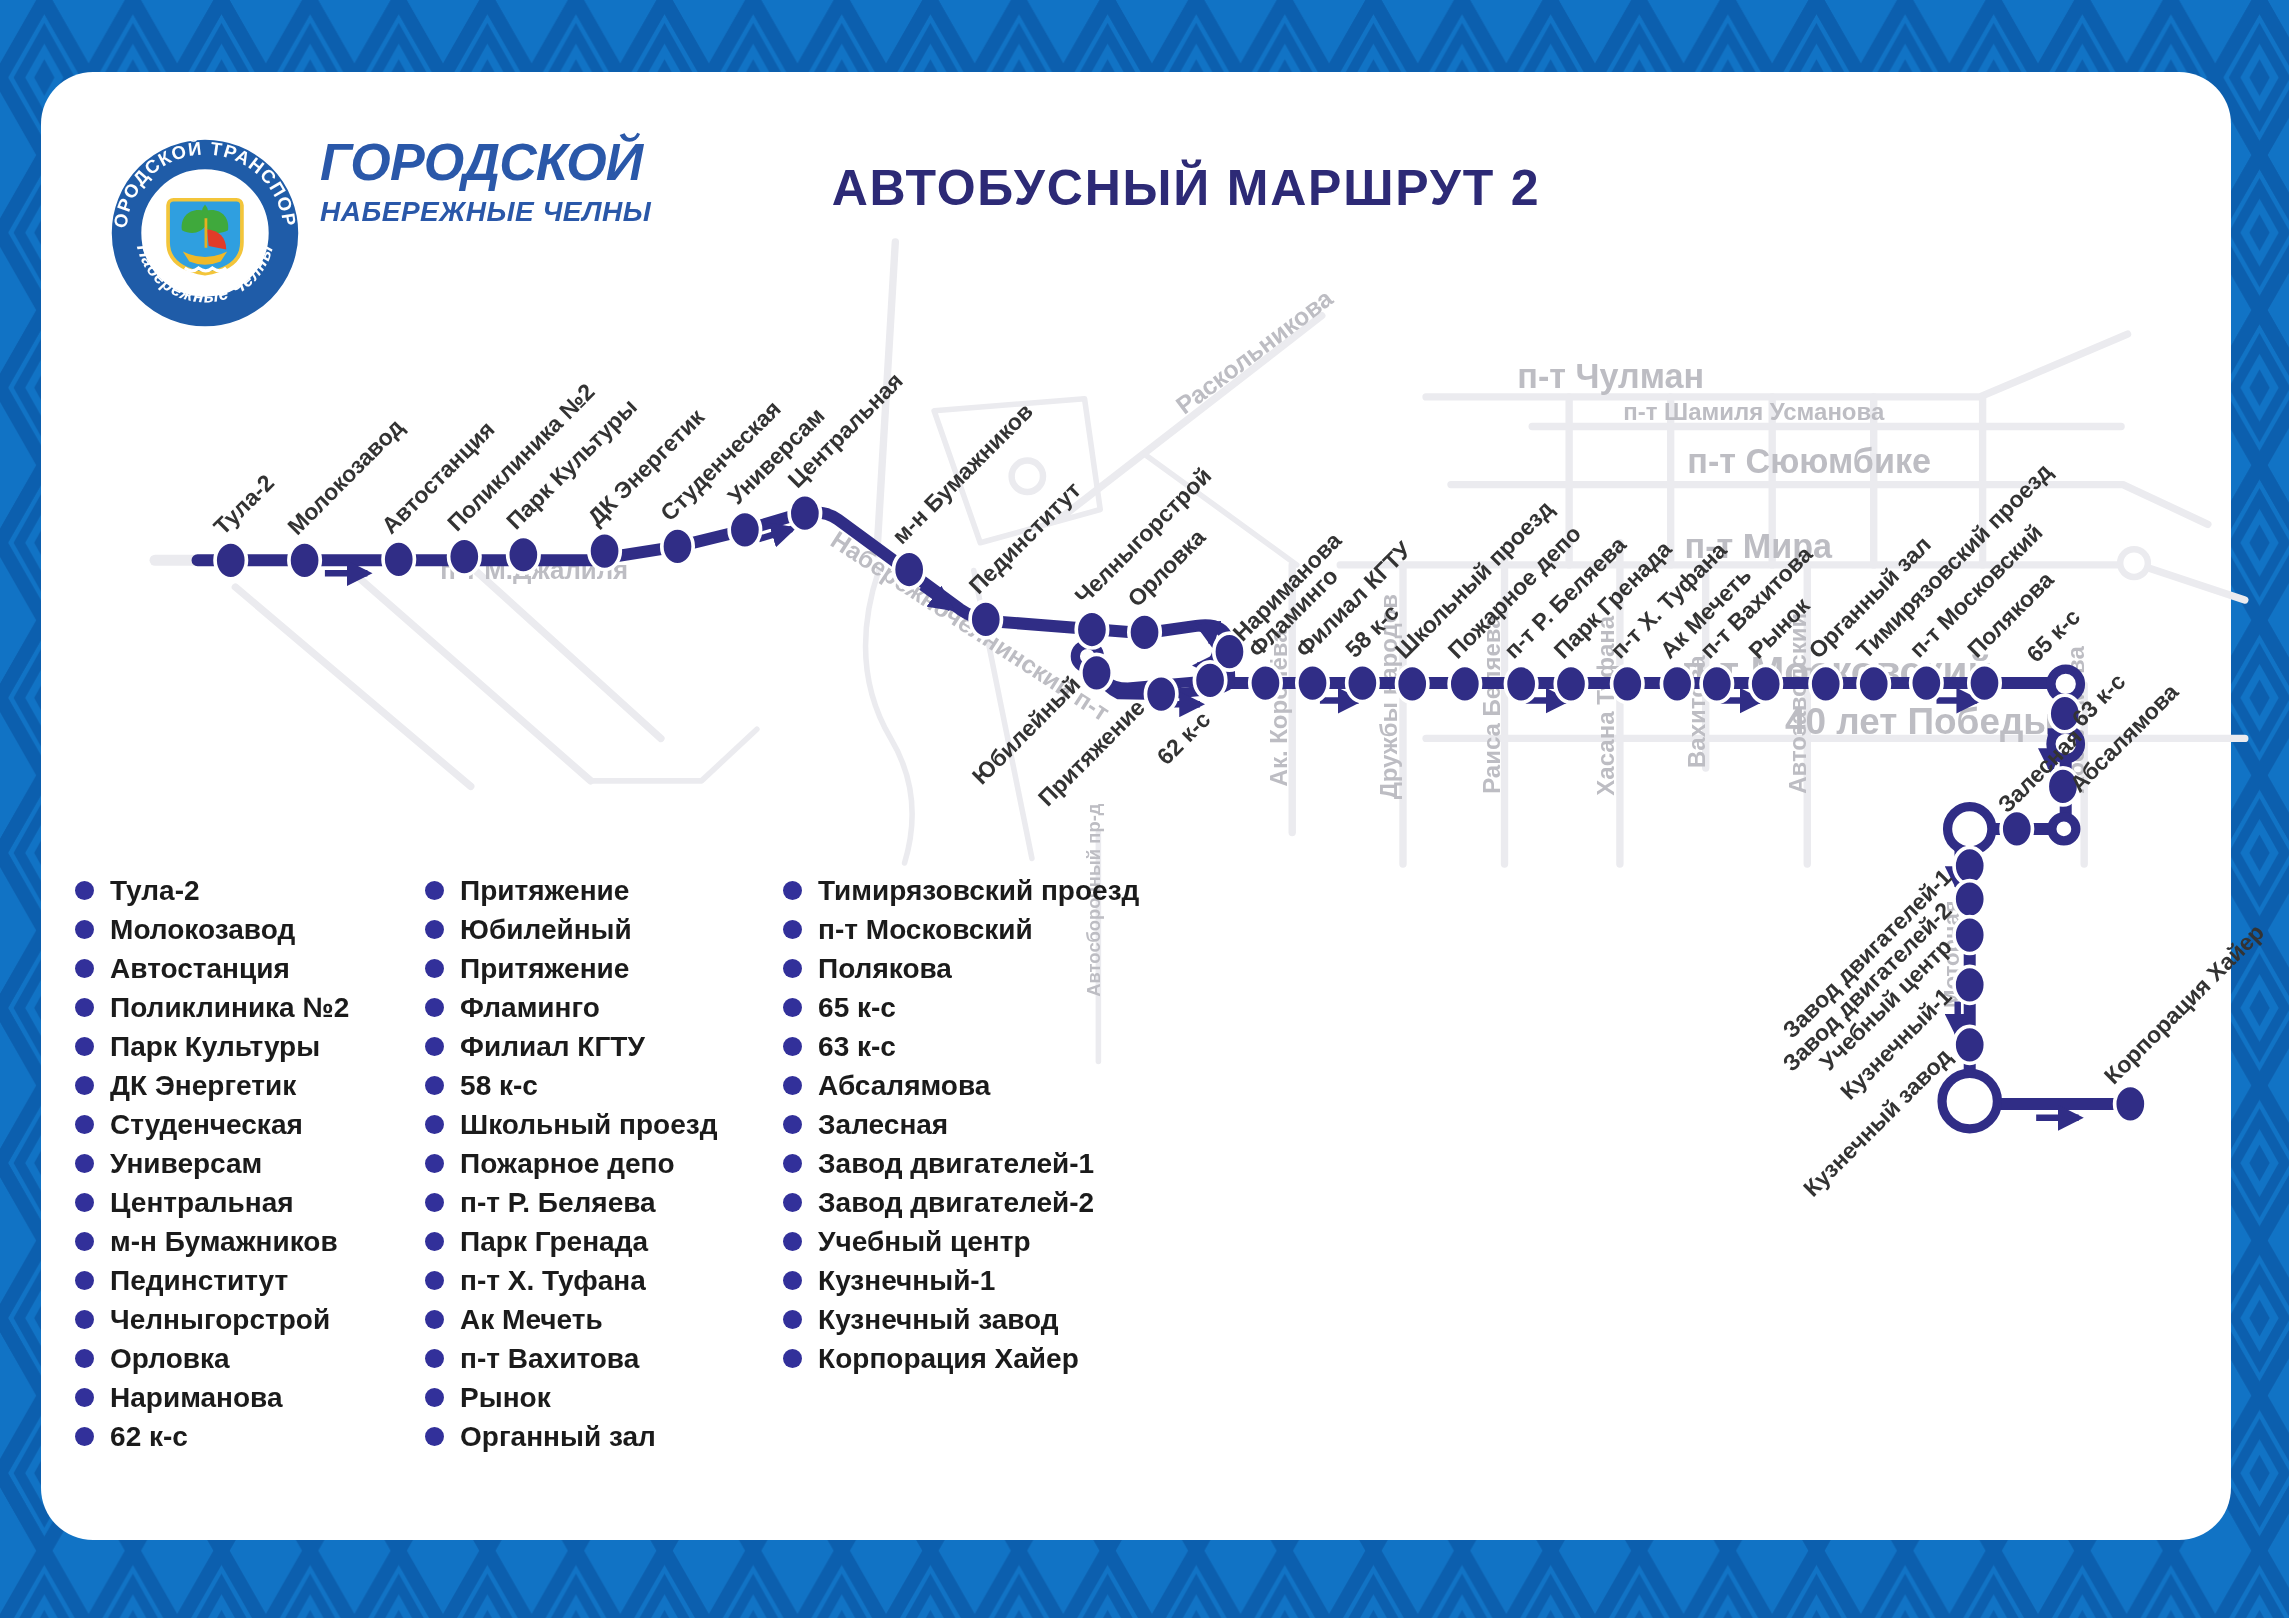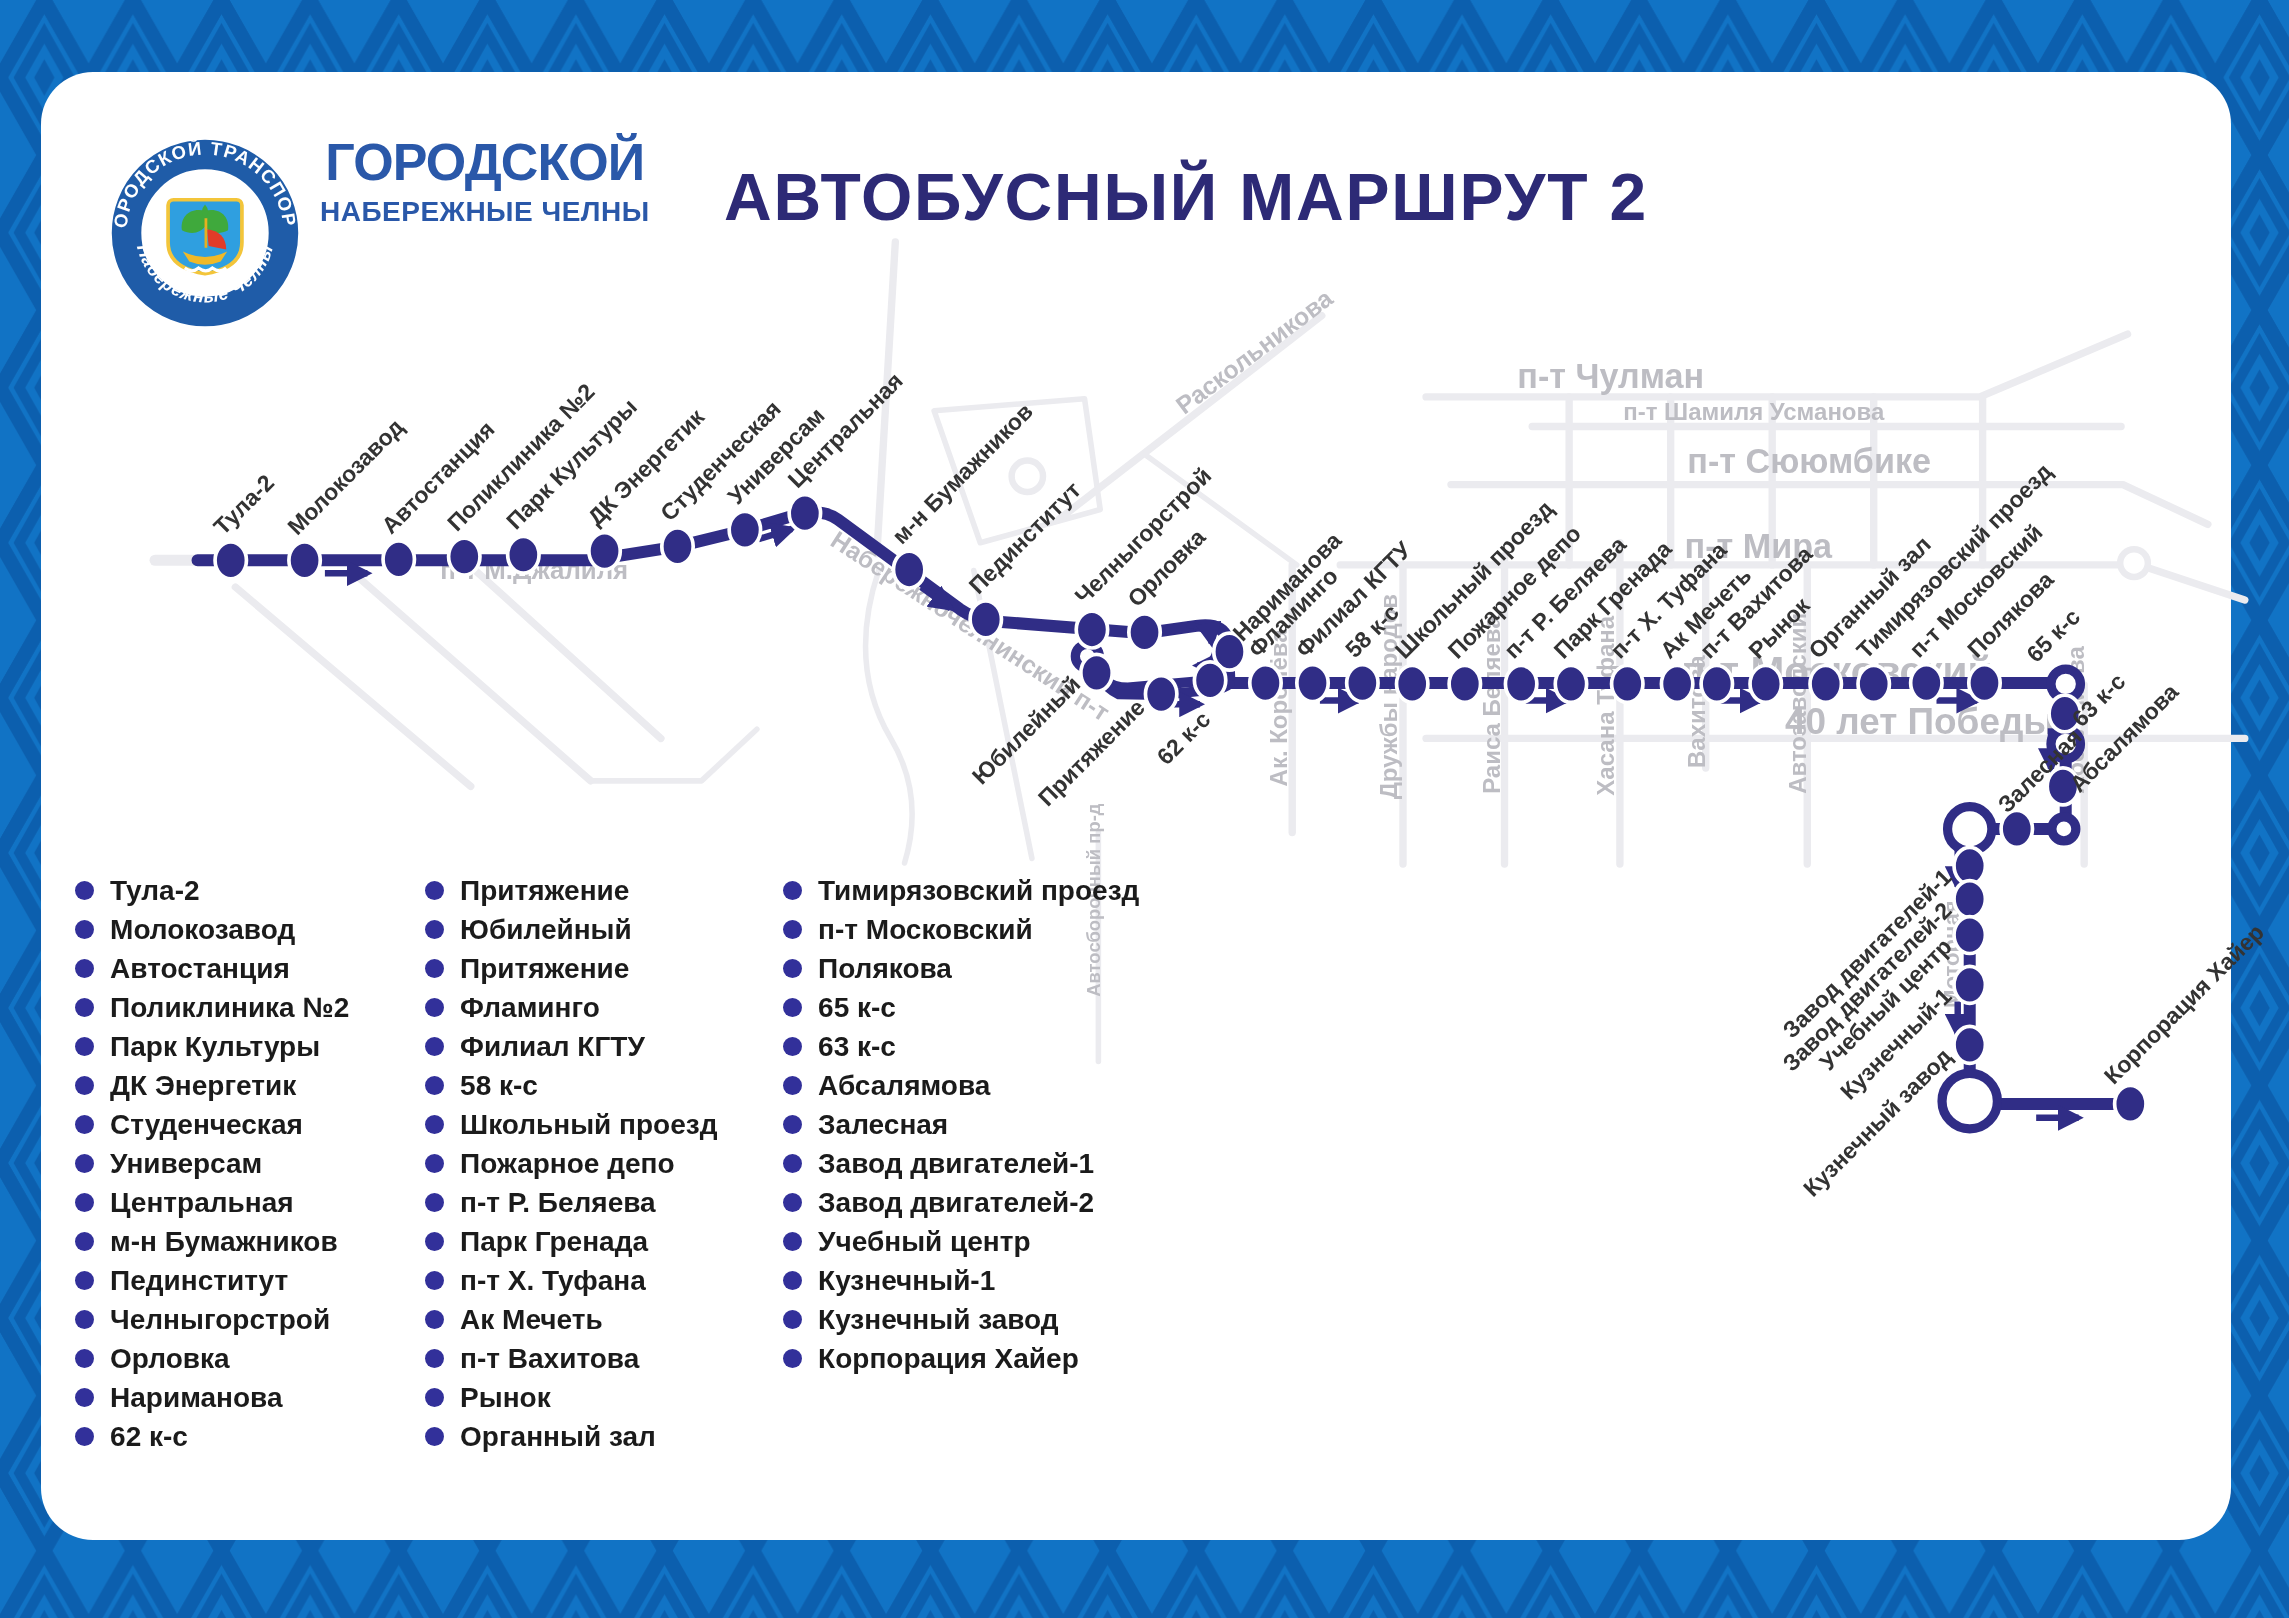--- a/index.html
+++ b/index.html
@@ -17,24 +17,24 @@
   .street-label{fill:var(--street-label,#bdbdc3);font-weight:600;}
   .route{stroke:var(--route,#302d86);fill:none;stroke-width:13;stroke-linecap:round;stroke-linejoin:round;}
   .route.narrow{stroke-width:11;}
   .stop{fill:var(--route,#302d86);stroke:#fff;stroke-width:4;}
   .ring-stop{fill:#fff;stroke:var(--route,#302d86);stroke-width:10;}
   .stop-label{fill:var(--stop-label,#333);font-size:25px;font-weight:700;}
   .arrow{stroke:var(--route,#302d86);stroke-width:7;fill:none;}
   .arrow-head{fill:var(--route,#302d86);}
   .hdr{position:absolute;z-index:3;}
   .badge{left:109px;top:137px;width:192px;height:192px;}
-  .logo-text{left:320px;top:135px;color:var(--logo-blue,#2a58a9);font-weight:bold;text-align:center;}
+  .logo-text{left:320px;top:135px;color:var(--logo-blue,#2a58a9);font-style:italic;font-weight:bold;}
   .logo-line{font-size:52px;line-height:54px;letter-spacing:-0.9px;white-space:nowrap;}
   .logo-sub{font-size:28px;line-height:31px;margin-top:7.4px;letter-spacing:0.5px;white-space:nowrap;}
-  .title{left:1186px;top:159px;transform:translateX(-50%);font-size:66px;font-weight:bold;letter-spacing:1.8px;color:var(--title,#2d2a76);white-space:nowrap;}
+  .title{left:1186px;top:159px;transform:translateX(-50%);font-size:50px;font-weight:bold;letter-spacing:1.8px;color:var(--title,#2d2a76);white-space:nowrap;}
   .legend{position:absolute;left:0;top:0;width:100%;height:100%;z-index:3;}
   .legend-col{position:absolute;top:871px;}
   .legend-item{display:flex;align-items:center;height:39px;}
   .bullet{width:19.4px;height:19.4px;border-radius:50%;background:var(--bullet,#32309a);margin-right:15.7px;flex:none;}
   .ltext{font-size:28px;font-weight:bold;color:var(--legend-text,#1b1b1b);white-space:nowrap;}
 </style>
 </head>
 <body>
 
 <div class="page">

